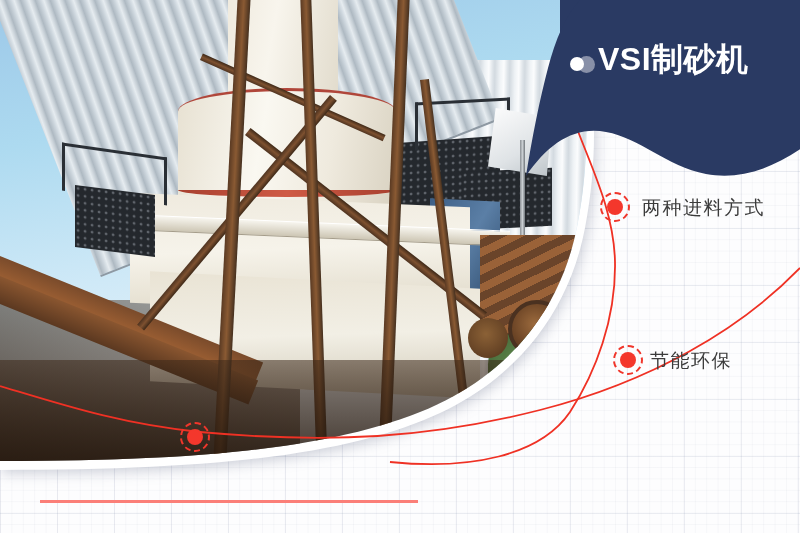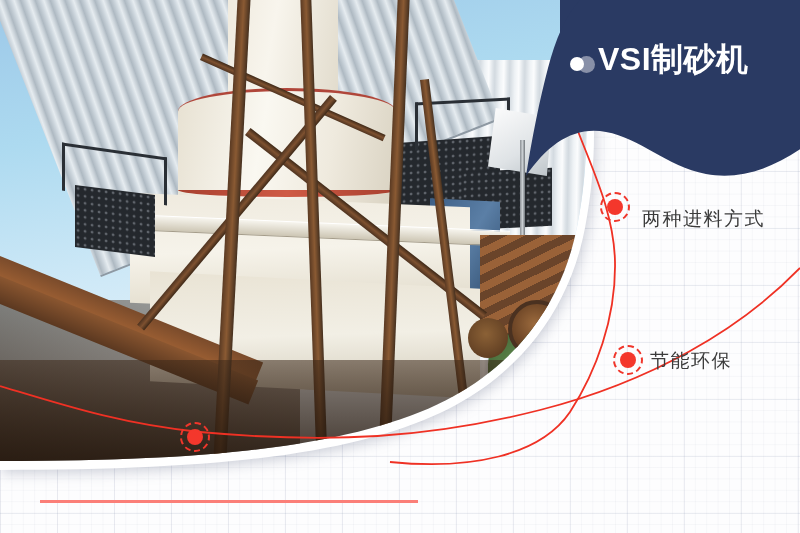--- a/index.html
+++ b/index.html
@@ -242,21 +242,21 @@
 
   
   .label {
     position:absolute;
     color:#3b3b3b;
     font-size:19px;
     letter-spacing:1.5px;
     white-space:nowrap;
     font-family:"DejaVu Sans","Liberation Sans",sans-serif;
   }
-  .lbl-feed   { left:642px; top:206px;font-family:Liberation Mono, monospace; }
+  .lbl-feed   { left:642px; top:195px;font-family:Liberation Mono, monospace; }
   .lbl-energy { left:650px; top:348px;text-align:right; }
   .lbl-wear   { left:650px; top:388px; }
 
   
   .caption {
     position:absolute;
     left:42px; top:468px;
     color:#f43b30;
     font-size:25px;
     font-weight:bold;

